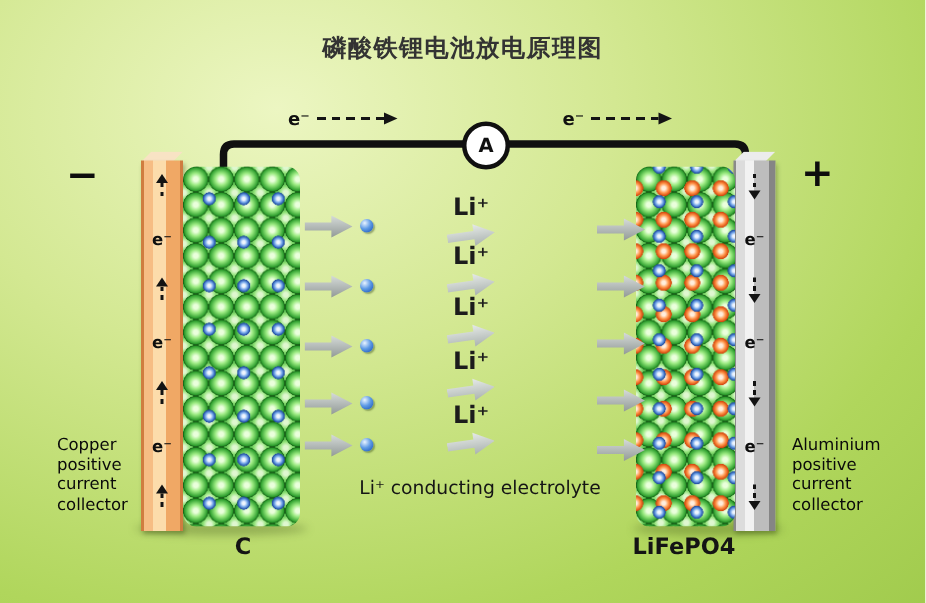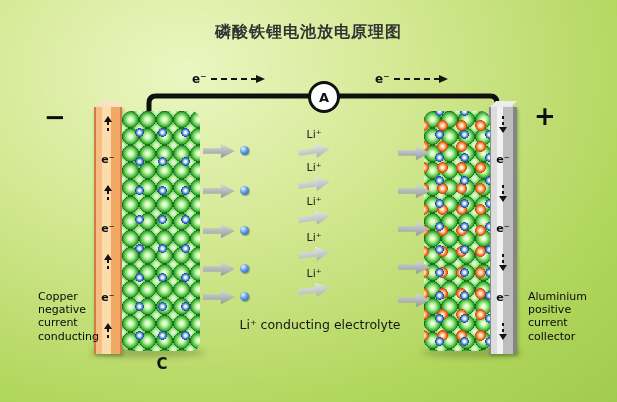--- a/index.html
+++ b/index.html
@@ -53,21 +53,21 @@
     width:32px; height:16px;
     background:linear-gradient(180deg,#d9dedc,#8f9794);
     clip-path:polygon(0 33%, 56% 33%, 56% 4%, 100% 50%, 56% 96%, 56% 67%, 0 67%);
     filter:drop-shadow(1px 1px 1px rgba(20,40,0,.35));
   }
   .block-arrow.wavy { background:linear-gradient(180deg,#e8ecea,#a8b0ad); transform:rotate(-8deg); }
   .ion-dot { width:9px; height:9px; border-radius:50%;
     background:radial-gradient(circle at 35% 30%, #e8f3ff 0%, #5f9be6 45%, #1b57b8 92%);
     box-shadow:1px 1px 1px rgba(20,40,0,.35); }
   .li-group { display:flex; flex-direction:column; align-items:center; width:44px; }
-  .li-group .li { font-size:11px; font-weight:400; color:#1c1c1c; margin-bottom:2px;text-align:center; }
+  .li-group .li { font-size:16px; font-weight:700; color:#1c1c1c; margin-bottom:2px;text-align:center; }
   .caption { font-size:11px; line-height:1.2; color:#0a0a0a; }
   .electrode-label { font-size:15px; font-weight:700; color:#141414; text-align:center; }
   .shadow { border-radius:50%; background:rgba(50,70,15,.30); filter:blur(3px); }
 </style>
 </head>
 <body>
 
 <div class="stage">
 
   <div class="abs title">磷酸铁锂电池放电原理图</div>
@@ -184,18 +184,19 @@
     <span class="li">Li⁺</span>
     <span class="block-arrow wavy"></span>
   </div>
 
   <div class="abs block-arrow" style="left:398px;top:145px;"></div>
   <div class="abs block-arrow" style="left:398px;top:183px;"></div>
   <div class="abs block-arrow" style="left:398px;top:221px;"></div>
   <div class="abs block-arrow" style="left:398px;top:259px;"></div>
   <div class="abs block-arrow" style="left:398px;top:292px;"></div>
 
-  <div class="abs caption" style="left:38px;top:290px;width:64px;">Copper negative current conducting</div>
+  <div class="abs caption" style="left:38px;top:290px;width:64px;">Copper positive current collector</div>
   <div class="abs" style="left:225px;top:317px;width:190px;text-align:center;font-size:12.5px;color:#151515;">Li⁺ conducting electrolyte</div>
   <div class="abs caption" style="left:528px;top:290px;width:78px;">Aluminium positive current collector</div>
   <div class="abs electrode-label" style="left:140px;top:355px;width:44px;">C</div>
+  <div class="abs electrode-label" style="left:418px;top:355px;width:76px;">LiFePO4</div>
 
 </div>
 
 </body></html>

